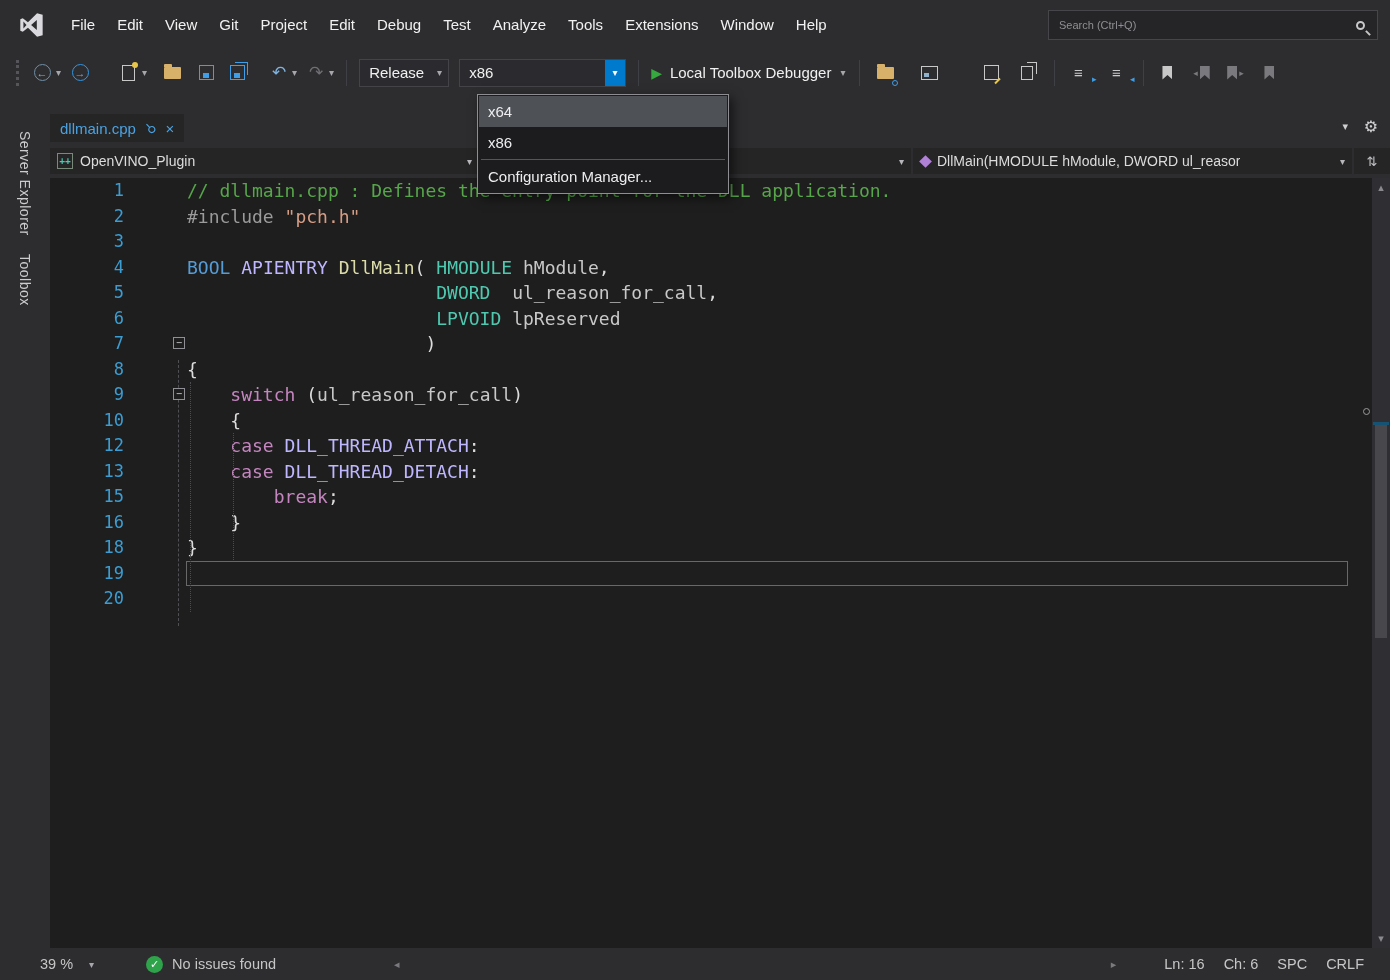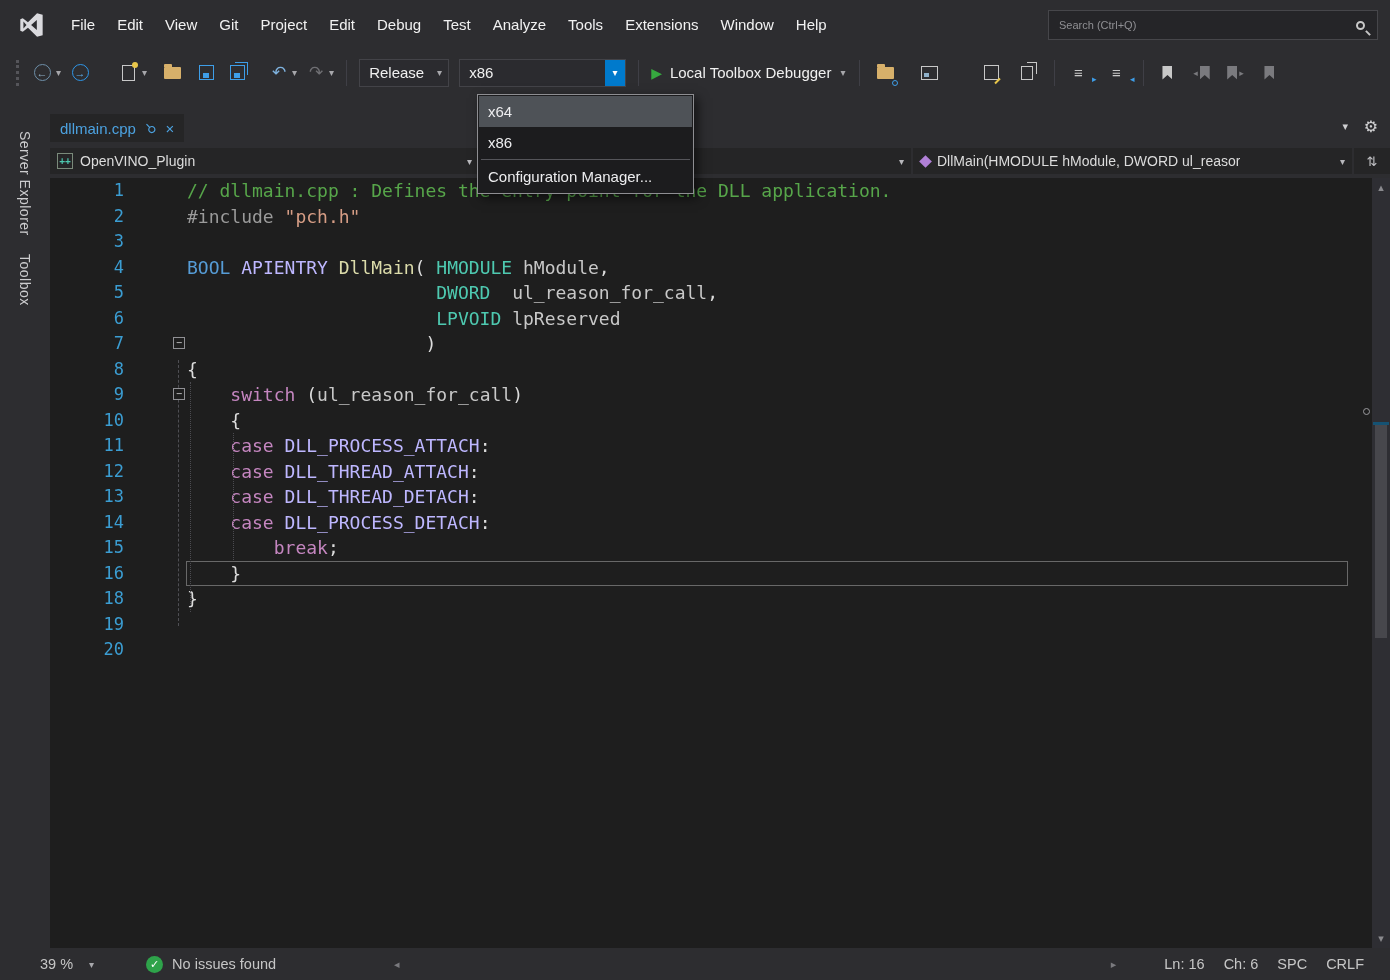--- a/index.html
+++ b/index.html
@@ -107,21 +107,21 @@
   .health { margin-left:52px; display:flex; align-items:center; gap:9px; }
   .hcirc { width:17px; height:17px; border-radius:50%; background:#2EA34A; color:#FFFFFF; font-size:11px; display:inline-flex; align-items:center; justify-content:center; }
   .hs-left { margin-left:118px; font-size:11px; color:#7A7A7E; }
   .hs-track { flex:1; height:100%; }
   .hs-right { font-size:11px; color:#7A7A7E; }
   .stat { margin-left:19px; }
   .stat.first { margin-left:48px; }
   .stat.last { margin-right:26px; }
 
   
-  .dropdown { position:absolute; top:94px; left:477px; width:217px; background:#1C1C1E; border:1px solid #8E8E92; box-shadow:4px 4px 10px rgba(0,0,0,.55); z-index:80; padding:1px; }
+  .dropdown { position:absolute; top:94px; left:477px; width:252px; background:#1C1C1E; border:1px solid #8E8E92; box-shadow:4px 4px 10px rgba(0,0,0,.55); z-index:80; padding:1px; }
   .dd-item { height:31px; display:flex; align-items:center; padding-left:9px; font-size:15px; color:#EDEDEF; cursor:default; }
   .dd-item.hl { background:#4E5257; }
   .dd-sep { height:1px; background:#55555A; margin:1px 2px; }
 </style>
 </head>
 <body>
 
 <div class="window">
 
   <div class="menubar">
@@ -320,38 +320,28 @@
             <span class="fold">−</span>
           </span>
           <span class="cd"><span style="color: rgb(220, 220, 220);">    </span><span style="color: rgb(197, 134, 192);">switch</span><span style="color: rgb(220, 220, 220);"> (</span><span style="color: rgb(200, 200, 200);">ul_reason_for_call</span><span style="color: rgb(220, 220, 220);">)</span></span>
         </div>
         <div class="code-row">
           <span class="ln" style="color: rgb(59, 157, 210);">10</span>
           <span class="om"></span>
           <span class="cd"><span style="color: rgb(220, 220, 220);">    {</span></span>
         </div>
         <div class="code-row">
-          <span class="ln" style="color: rgb(59, 157, 210);">11</span>
-          <span class="om"></span>
-          <span class="cd"><span style="color: rgb(220, 220, 220);">    </span><span style="color: rgb(197, 134, 192);">case</span><span style="color: rgb(220, 220, 220);"> </span><span style="color: rgb(190, 183, 255);">DLL_PROCESS_ATTACH</span><span style="color: rgb(220, 220, 220);">:</span></span>
-        </div>
-        <div class="code-row">
           <span class="ln" style="color: rgb(59, 157, 210);">12</span>
           <span class="om"></span>
           <span class="cd"><span style="color: rgb(220, 220, 220);">    </span><span style="color: rgb(197, 134, 192);">case</span><span style="color: rgb(220, 220, 220);"> </span><span style="color: rgb(190, 183, 255);">DLL_THREAD_ATTACH</span><span style="color: rgb(220, 220, 220);">:</span></span>
         </div>
         <div class="code-row">
           <span class="ln" style="color: rgb(59, 157, 210);">13</span>
           <span class="om"></span>
           <span class="cd"><span style="color: rgb(220, 220, 220);">    </span><span style="color: rgb(197, 134, 192);">case</span><span style="color: rgb(220, 220, 220);"> </span><span style="color: rgb(190, 183, 255);">DLL_THREAD_DETACH</span><span style="color: rgb(220, 220, 220);">:</span></span>
-        </div>
-        <div class="code-row">
-          <span class="ln" style="color: rgb(59, 157, 210);">14</span>
-          <span class="om"></span>
-          <span class="cd"><span style="color: rgb(220, 220, 220);">    </span><span style="color: rgb(197, 134, 192);">case</span><span style="color: rgb(220, 220, 220);"> </span><span style="color: rgb(190, 183, 255);">DLL_PROCESS_DETACH</span><span style="color: rgb(220, 220, 220);">:</span></span>
         </div>
         <div class="code-row">
           <span class="ln" style="color: rgb(59, 157, 210);">15</span>
           <span class="om"></span>
           <span class="cd"><span style="color: rgb(220, 220, 220);">        </span><span style="color: rgb(197, 134, 192);">break</span><span style="color: rgb(220, 220, 220);">;</span></span>
         </div>
         <div class="code-row">
           <span class="ln" style="color: rgb(59, 157, 210);">16</span>
           <span class="om"></span>
           <span class="cd"><span style="color: rgb(220, 220, 220);">    }</span></span>

